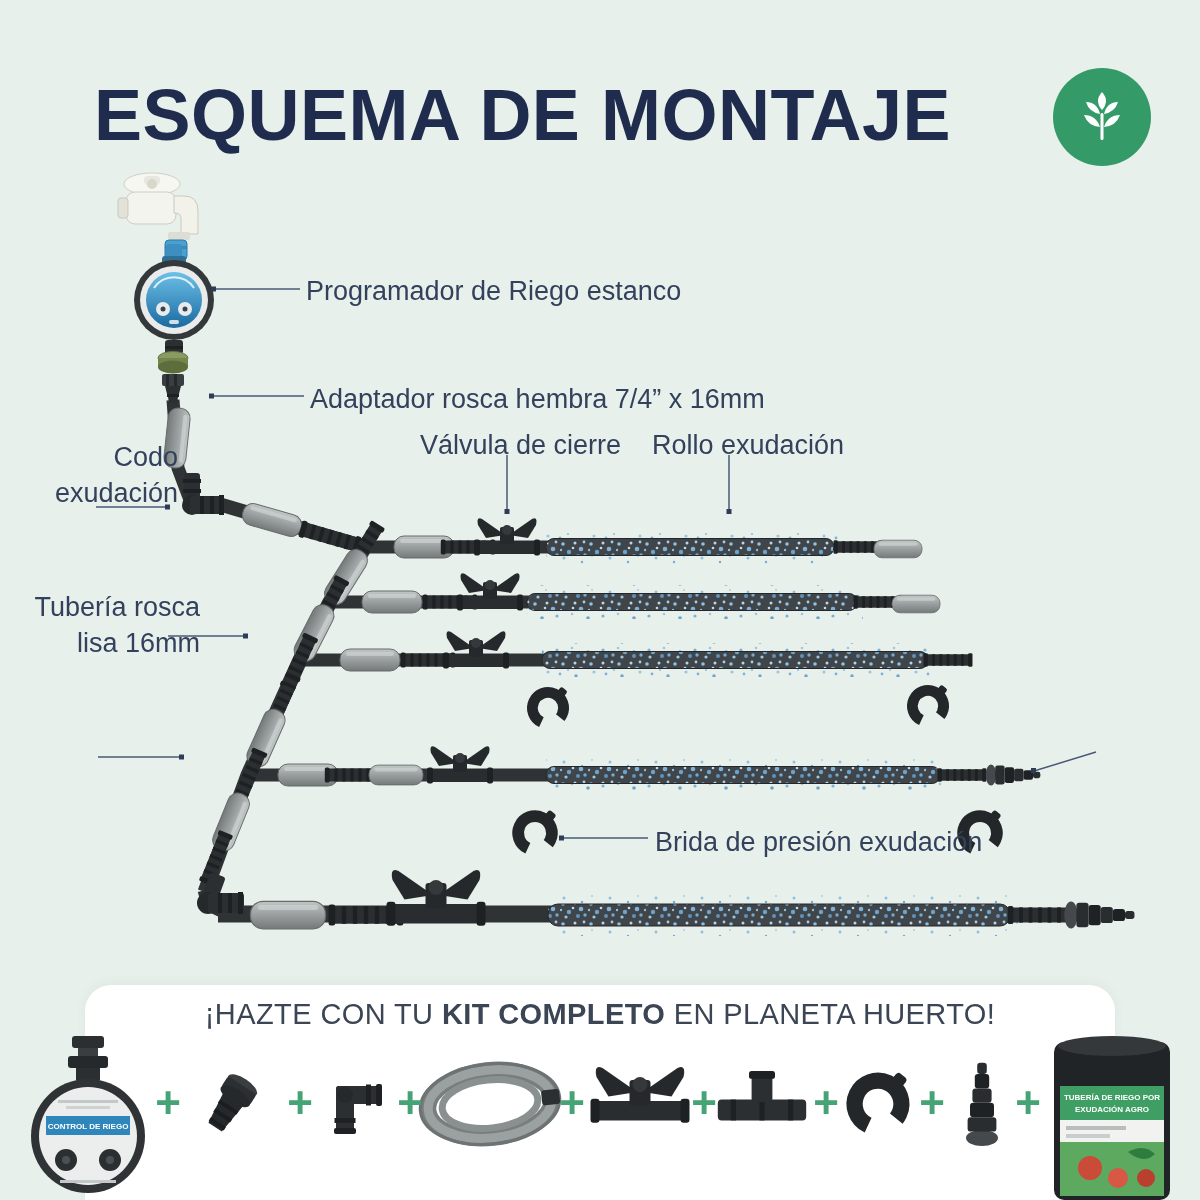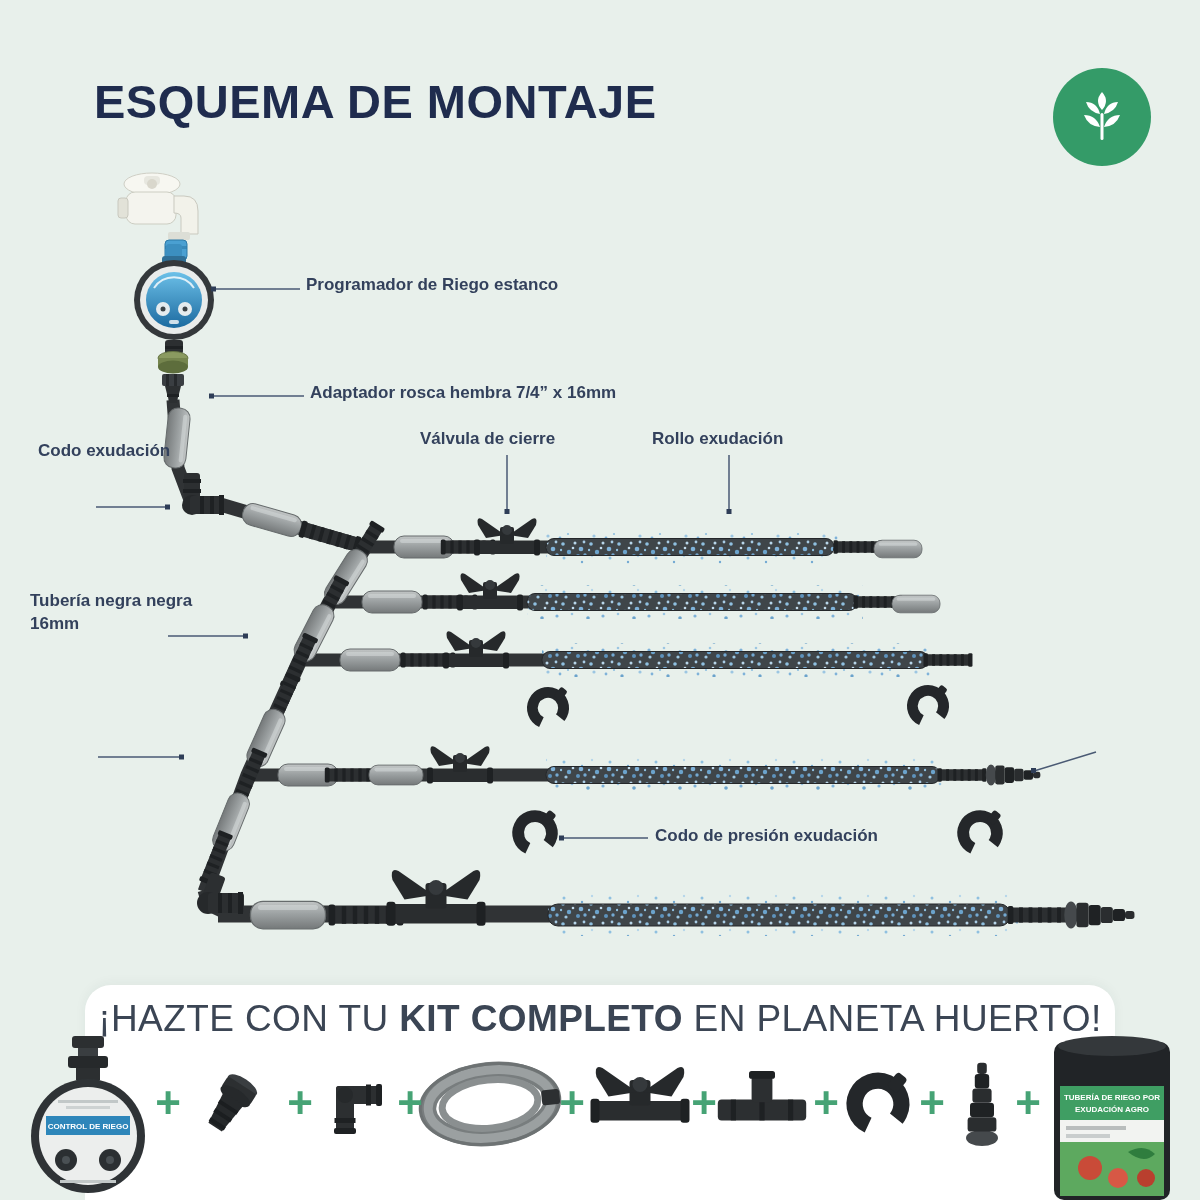--- a/index.html
+++ b/index.html
@@ -1,25 +1,25 @@
 <!DOCTYPE html>
 <html><head>
 <meta charset="utf-8">
 <style>
   *{margin:0;padding:0;box-sizing:border-box}
   html,body{width:1200px;height:1200px}
   body{position:relative;overflow:hidden;background:#e8f0eb;font-family:"Liberation Sans",sans-serif}
   .canvas{position:absolute;inset:0;width:1200px;height:1200px;overflow:hidden}
-  .title{position:absolute;left:94px;top:74px;font-size:47px;font-weight:800;letter-spacing:.5px;color:#1f2c4e;z-index:3}
+  .title{position:absolute;left:94px;top:74px;font-size:72px;font-weight:800;letter-spacing:.5px;color:#1f2c4e;z-index:3}
   .logo{position:absolute;left:1053px;top:68px;width:98px;height:98px;border-radius:50%;background:#349b68;display:flex;align-items:center;justify-content:center;z-index:3}
   .card{position:absolute;left:85px;top:985px;width:1030px;height:215px;background:#ffffff;border-radius:26px 26px 0 0;z-index:1;box-shadow:0 -2px 12px rgba(30,50,60,.05)}
   .art{position:absolute;left:0;top:0;z-index:2;pointer-events:none}
-  .lbl{position:absolute;z-index:3;color:#33415c;font-size:17px;font-weight:700;line-height:1.33;white-space:nowrap}
-  .lbl.c{white-space:normal;text-align:left}
-  .headline{position:absolute;left:85px;top:998px;width:1030px;text-align:center;z-index:3;font-size:37px;color:#3b4554;letter-spacing:.4px}
+  .lbl{position:absolute;z-index:3;color:#33415c;font-size:27px;font-weight:400;line-height:1.33;white-space:nowrap}
+  .lbl.c{white-space:normal;text-align:right}
+  .headline{position:absolute;left:85px;top:998px;width:1030px;text-align:center;z-index:3;font-size:29px;color:#3b4554;letter-spacing:.4px}
   .headline b{font-weight:700}
   .plus{position:absolute;top:1078px;z-index:3;font-size:44px;font-weight:700;color:#46a375;transform:translateX(-50%)}
 </style>
 </head>
 <body>
 
 <div class="canvas">
 
   <h1 class="title">ESQUEMA DE MONTAJE</h1>
 
@@ -359,22 +359,22 @@
         <circle cx="1146" cy="1178" r="9" fill="#b93f2e"></circle>
       </g>
     </g>
   </svg>
 
   <div class="lbl" style="left:306px;top:274px">Programador de Riego estanco</div>
   <div class="lbl" style="left:310px;top:382px">Adaptador rosca hembra 7/4” x 16mm</div>
   <div class="lbl c" style="left:38px;top:440px;width:140px">Codo exudación</div>
   <div class="lbl" style="left:420px;top:428px">Válvula de cierre</div>
   <div class="lbl" style="left:652px;top:428px">Rollo exudación</div>
-  <div class="lbl c" style="left:30px;top:590px;width:170px">Tubería negra negra 16mm</div>
-  <div class="lbl" style="left:655px;top:825px">Codo de presión exudación</div>
+  <div class="lbl c" style="left:30px;top:590px;width:170px">Tubería rosca lisa 16mm</div>
+  <div class="lbl" style="left:655px;top:825px">Brida de presión exudación</div>
 
   <div class="headline"><span>¡HAZTE CON TU </span><b>KIT COMPLETO</b><span> EN PLANETA HUERTO!</span></div>
 
   <span class="plus" style="left:168px">+</span>
   <span class="plus" style="left:300px">+</span>
   <span class="plus" style="left:410px">+</span>
   <span class="plus" style="left:572px">+</span>
   <span class="plus" style="left:704px">+</span>
   <span class="plus" style="left:826px">+</span>
   <span class="plus" style="left:932px">+</span>

